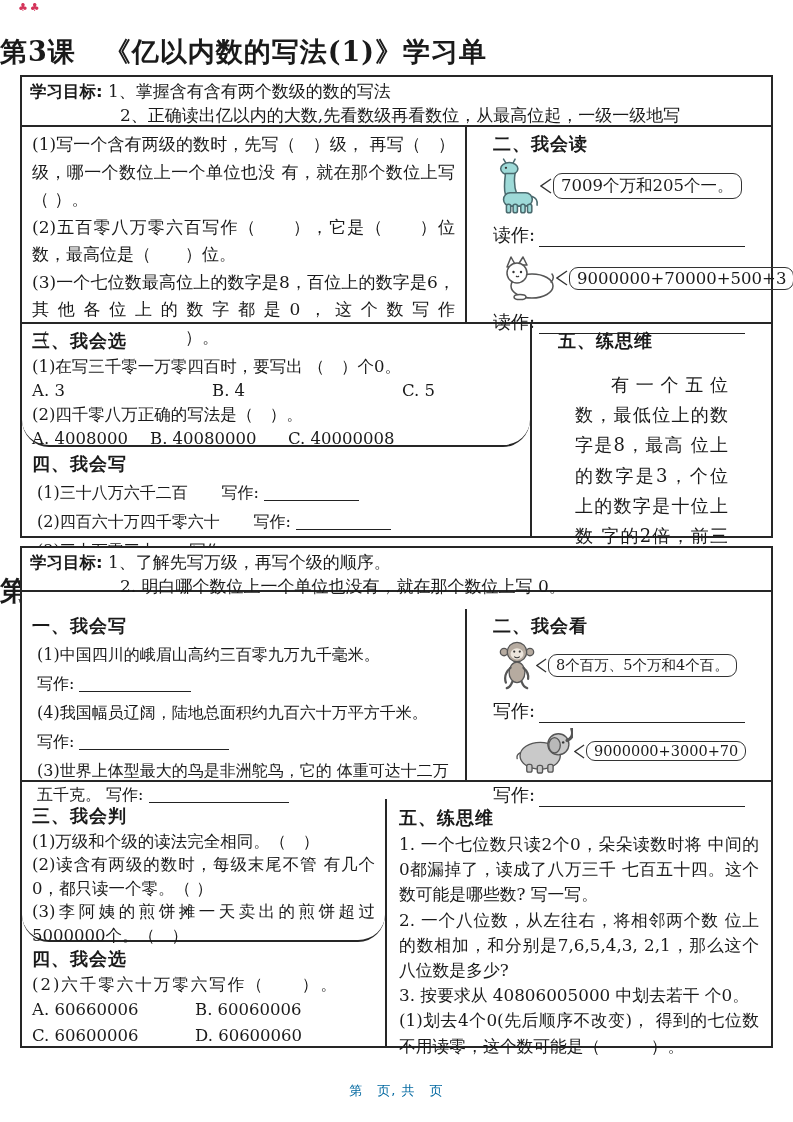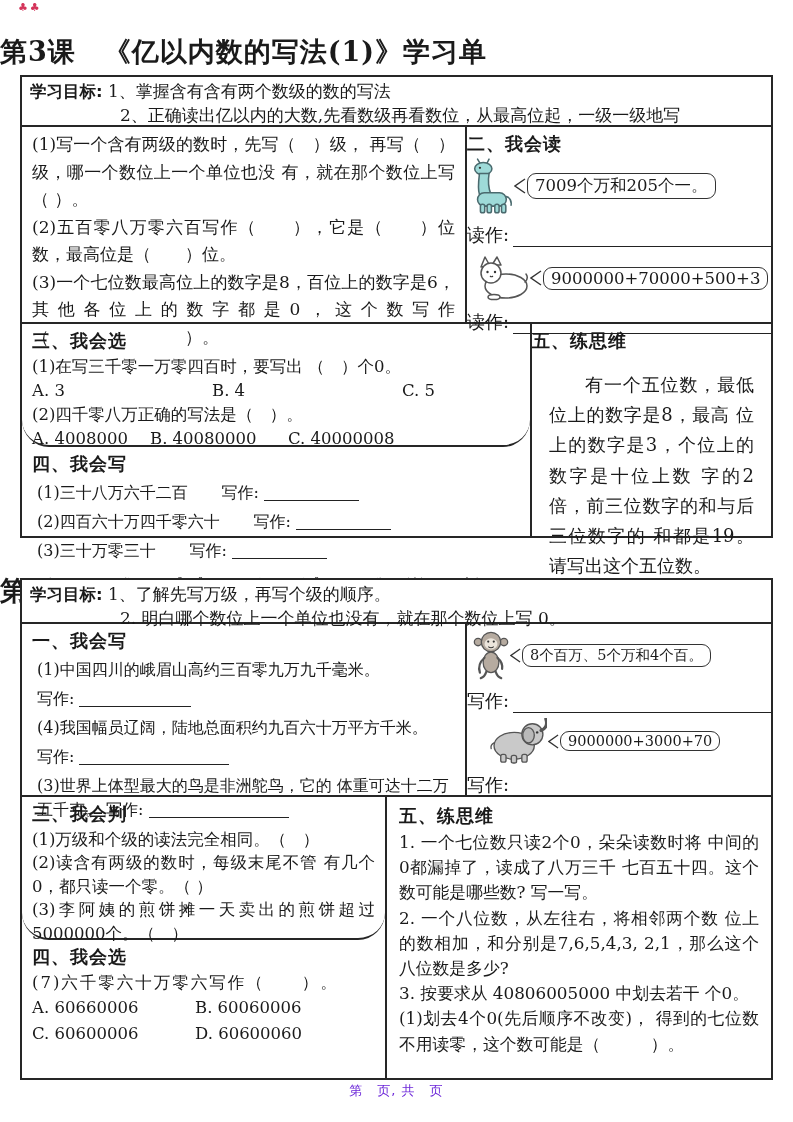--- a/index.html
+++ b/index.html
@@ -5,31 +5,31 @@
   html,body{margin:0;padding:0;background:#fff;}
   .page{position:relative;width:793px;height:1122px;background:#fff;overflow:hidden;
         font-family:"DejaVu Serif","Liberation Serif",serif;color:#1a1a1a;}
   .watermark{position:absolute;left:18px;top:1px;font-size:11px;color:#d4345a;
              font-family:"DejaVu Sans",sans-serif;letter-spacing:2px;}
   .ttl{position:absolute;left:0;width:100%;font-weight:bold;
        font-size:27px;letter-spacing:1px;}
   #t1{top:34px;} #t2{top:573px;}
   .tbl{position:absolute;left:20px;width:753px;border:2px solid #262626;box-sizing:border-box;
        display:flex;flex-direction:column;background:#fff;}
-  #tbl1{top:75px;height:463px;} #tbl2{top:578px;height:502px;}
+  #tbl1{top:75px;height:463px;} #tbl2{top:546px;height:502px;gap:17px;}
   .goal{border-bottom:2px solid #262626;padding:3px 8px 2px 8px;font-size:17px;line-height:1.38;box-sizing:border-box;}
   #tbl1 .goal{height:50px;} #tbl2 .goal{height:44px;}
   .goal b{font-family:"DejaVu Sans","Liberation Sans",sans-serif;font-size:16.5px;}
   .goal .l2{margin-left:90px;}
   .r1{display:flex;border-bottom:2px solid #262626;box-sizing:border-box;}
   #tbl1 .r1{height:197px;} #tbl2 .r1{height:173px;}
   .r2{display:flex;flex:1;min-height:0;}
   .cellL{border-right:2px solid #262626;box-sizing:border-box;padding:4px 10px;}
   #tbl1 .r1 .cellL,#tbl2 .r1 .cellL{width:445px;}
-  .cellR{flex:1;padding:4px 0;box-sizing:border-box;min-width:0;}
+  .cellR{flex:1;padding:4px 26px;box-sizing:border-box;min-width:0;}
   .lcol{display:flex;flex-direction:column;box-sizing:border-box;border-right:2px solid #262626;}
   #tbl1 .lcol{width:510px;} #tbl2 .lcol{width:365px;}
   .subTop{border-bottom:2px solid #262626;box-sizing:border-box;padding:4px 10px;border-radius:27px;}
   #tbl1 .subTop{height:123px;} #tbl2 .subTop{height:143px;}
   .subBot{flex:1;padding:4px 10px;box-sizing:border-box;}
   .h{font-weight:bold;font-size:18px;font-family:"DejaVu Sans","Liberation Sans",sans-serif;
      letter-spacing:1px;margin:1px 0 2px 0;}
   .fill p{margin:0;font-size:17px;line-height:1.62;text-align:justify;}
   .judge p{margin:0;font-size:16.5px;line-height:1.42;text-align:justify;}
   .chs p{margin:0;font-size:16.5px;line-height:1.45;}
@@ -46,21 +46,21 @@
   .bubrow{display:flex;align-items:center;margin:2px 0 0 0;}
   .bub{border:1.5px solid #333;border-radius:9px;padding:1px 7px;font-size:16.5px;white-space:nowrap;}
   .bub.small{font-size:14.5px;}
   .tail{flex:none;margin:0 1px;}
   .du{display:flex;align-items:flex-end;font-size:18px;margin-top:9px;}
   .du .bl{flex:1;margin-left:4px;}
   .think p{margin:17px;font-size:18px;line-height:1.68;text-align:justify;}
   .think .ind1{text-indent:2em;}
   .think2 p{margin:0;font-size:16.8px;line-height:1.5;text-align:justify;}
   .footer{position:absolute;left:0;bottom:22px;width:100%;text-align:center;font-size:13px;
-          font-family:"DejaVu Sans","Liberation Sans",sans-serif;color:#6d28d9;letter-spacing:1px;}
+          font-family:"DejaVu Sans","Liberation Sans",sans-serif;color:#0369a1;letter-spacing:1px;}
   svg{display:block;}
 </style>
 </head>
 <body>
 
 <div class="page">
 
   <div class="watermark">♣♣</div>
 
   <div class="ttl" id="t1">第3课　《亿以内数的写法(1)》学习单</div>
@@ -195,20 +195,21 @@
         <p class="line">(4)我国幅员辽阔，陆地总面积约九百六十万平方千米。</p>
         <p class="line ind">
           <span>写作:</span> <span class="bl w150"></span>
         </p>
         <p class="line">
           <span>(3)世界上体型最大的鸟是非洲鸵鸟，它的 体重可达十二万五千克。</span>
           <span>写作:</span> <span class="bl w140"></span>
         </p>
       </div>
       <div class="cellR">
+        <div class="h">二、我会看</div>
         <div class="bubrow">
           <span style="margin-left:6px">
             <svg width="36" height="50" viewBox="0 0 38 54">
               <g stroke="#555" stroke-width="1.4" fill="#b6aba0" stroke-linecap="round" stroke-linejoin="round">
                 <circle cx="5" cy="13" r="4"></circle>
                   <circle cx="33" cy="13" r="4"></circle>
                 <circle cx="19" cy="13" r="10.5"></circle>
                 <ellipse cx="19" cy="35" rx="8.5" ry="11"></ellipse>
                 <path d="M12,30 q-8,7 -5,16" fill="none" stroke-width="2.4"></path>
                 <path d="M26,30 q6,5 5,12" fill="none" stroke-width="2.4"></path>
@@ -261,21 +262,21 @@
     <div class="r2">
       <div class="lcol">
         <div class="subTop judge">
           <div class="h">三、我会判</div>
           <p>(1)万级和个级的读法完全相同。（　）</p>
           <p>(2)读含有两级的数时，每级末尾不管 有几个0，都只读一个零。（ ）</p>
           <p>(3)李阿姨的煎饼摊一天卖出的煎饼超过5000000个。（　）</p>
         </div>
         <div class="subBot chs">
           <div class="h">四、我会选</div>
-          <p style="letter-spacing:2px">(7)六千零六十万零六写作（　　）。</p>
+          <p style="letter-spacing:2px">(2)六千零六十万零六写作（　　）。</p>
           <div class="grid2">
             <span>A. 60660006</span>
             <span>B. 60060006</span>
             <span>C. 60600006</span>
             <span>D. 60600060</span>
           </div>
         </div>
       </div>
       <div class="cellR think2" style="padding:6px 12px">
         <div class="h">五、练思维</div>

